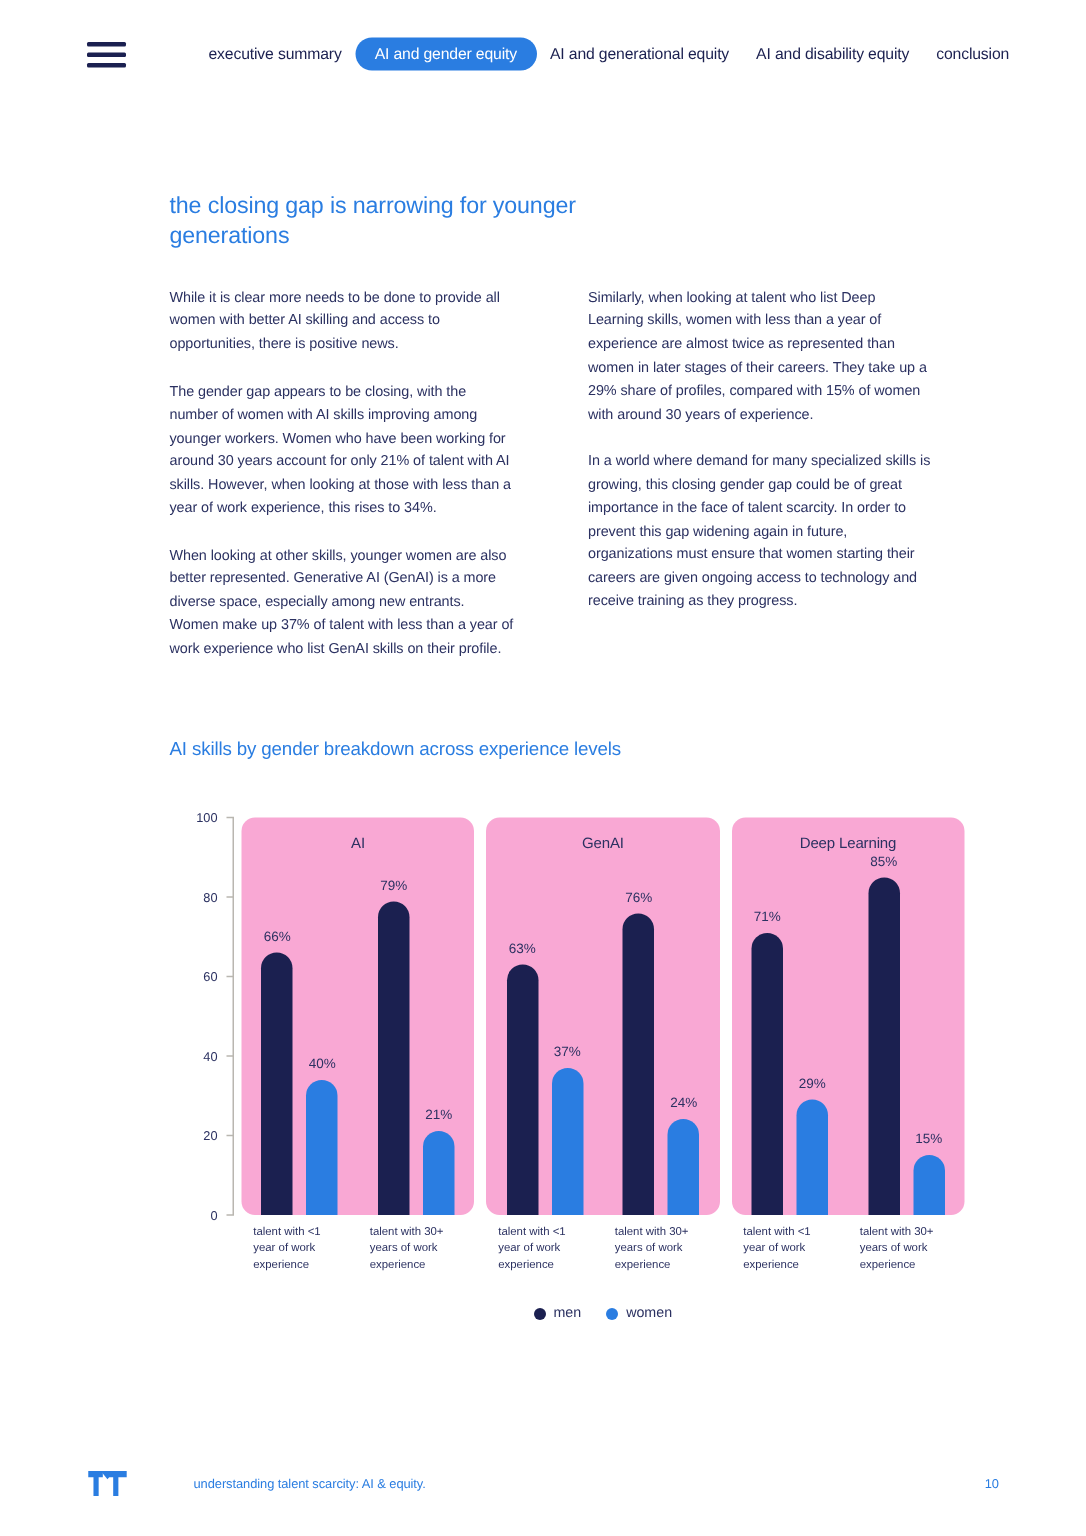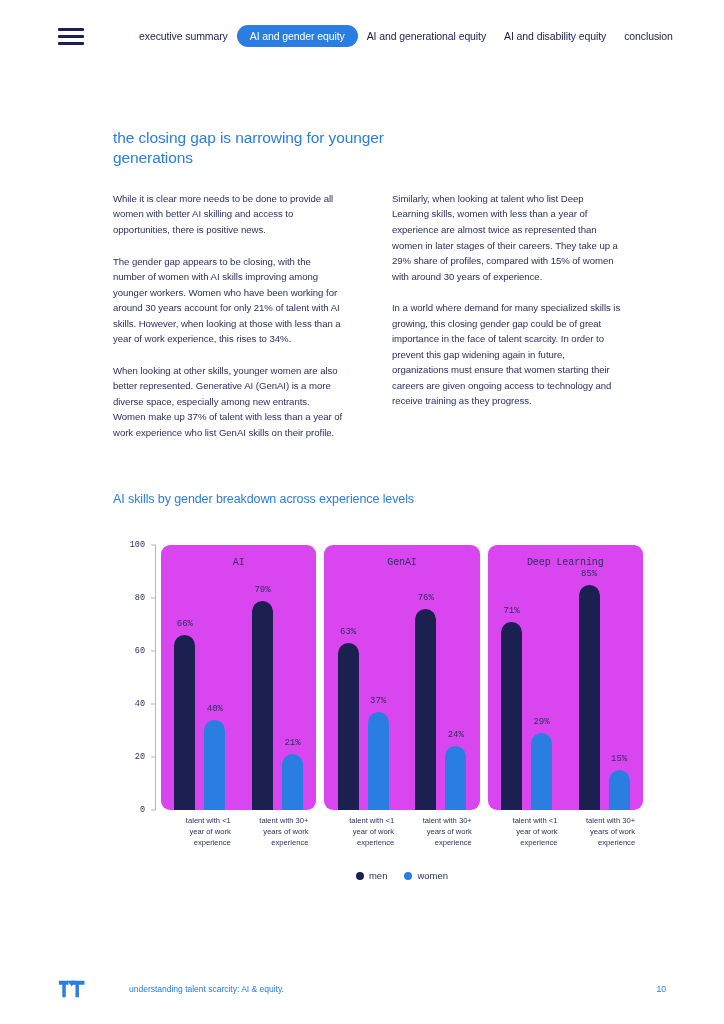--- a/index.html
+++ b/index.html
@@ -110,21 +110,20 @@
     position: absolute;
     left: 113px;
     top: 545px;
     width: 530px;
     height: 345px;
   }
   .plot-area {
     position: relative;
     width: 530px;
     height: 265px;
-    font-family: Liberation Mono, monospace;
   }
   
   .yaxis {
     position: absolute;
     left: 0; top: 0;
     width: 42px;
     height: 265px;
   }
   .ytick {
     position: absolute;
@@ -154,21 +153,21 @@
     position: absolute;
     left: 48px;
     top: 0;
     width: 482px;
     height: 265px;
     display: flex;
     gap: 8px;
   }
   .panel {
     flex: 1 1 0;
-    background: #d946ef;
+    background: #f9a8d4;
     border-radius: 9px;
     position: relative;
   }
   .panel-title {
     position: absolute;
     top: 12px;
     left: 0; right: 0;
     text-align: center;
     font-size: 10px;
     color: #2b3161;
@@ -214,21 +213,21 @@
     display: flex;
     gap: 8px;
   }
   .xlabels .panel-x {
     flex: 1 1 0;
     display: flex;
     justify-content: space-around;
   }
   .xlabel {
     width: 62px;
-    text-align: right;
+    text-align: left;
     font-size: 7.6px;
     line-height: 1.45;
     color: #2b3161;
   }
   .legend {
     position: absolute;
     left: 48px;
     top: 325px;
     width: 482px;
     display: flex;

